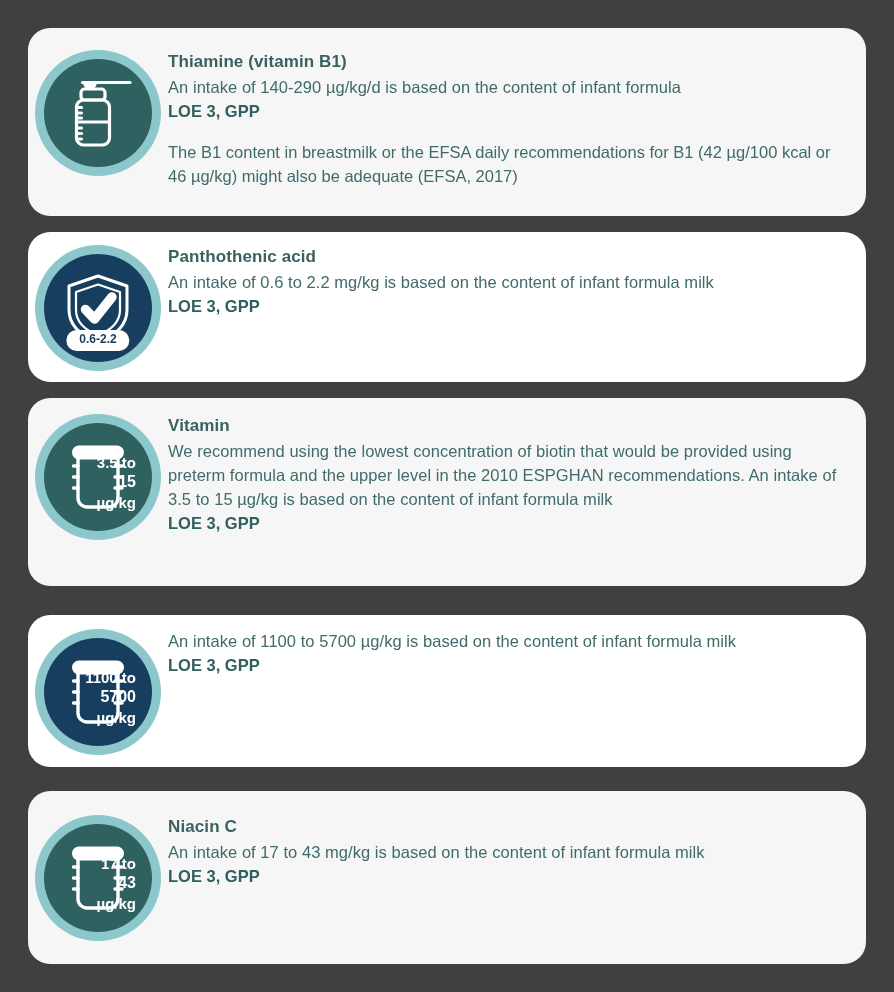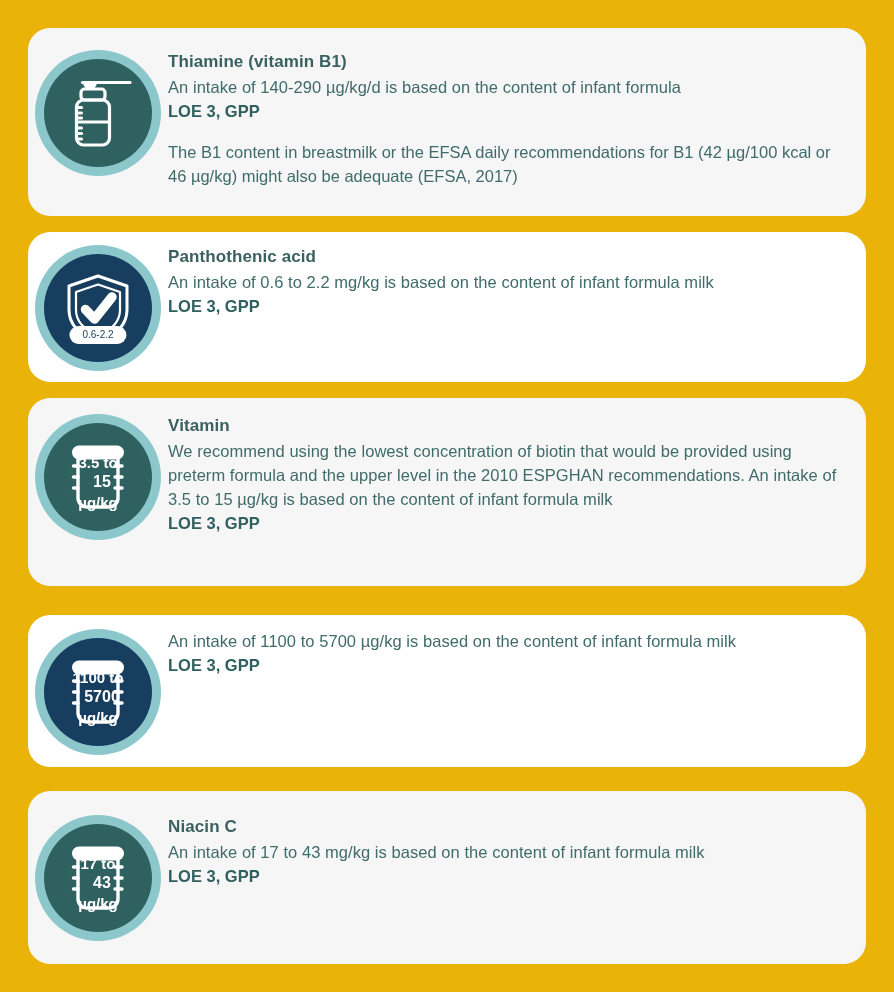--- a/index.html
+++ b/index.html
@@ -6,21 +6,21 @@
   html, body {
     width: 894px;
     height: 992px;
     background: #ffffff;
     font-family: "Liberation Sans", sans-serif;
   }
   .page {
     position: relative;
     width: 894px;
     height: 992px;
-    background: #eab308;
+    background: #404040;
     overflow: hidden;
   }
   .card {
     position: absolute;
     left: 28px;
     width: 838px;
     border-radius: 22px;
     display: flex;
     align-items: flex-start;
   }
@@ -65,42 +65,42 @@
     height: 108px;
     display: flex;
     align-items: center;
     justify-content: center;
   }
   .badge svg { display: block; overflow: visible; }
 
   
   .beaker-text {
     position: absolute;
-    left: 0; right: 0;
+    left: 0; right: 16px;
     top: 30px;
-    text-align: center;
+    text-align: right;
     color: #ffffff;
     font-weight: bold;
     line-height: 1.28;
     pointer-events: none;
   }
   .beaker-text .l1 { font-size: 15px; display: block; }
   .beaker-text .l2 { font-size: 16px; display: block; padding-left: 8px; }
   .beaker-text .l3 { font-size: 15px; display: block; }
 
   
   .pill {
     position: absolute;
     left: 50%;
     transform: translateX(-50%);
-    bottom: 27px;
+    bottom: 20px;
     background: #ffffff;
     color: #173e5f;
-    font-size: 10px;
-    font-weight: 400;
+    font-size: 12px;
+    font-weight: 700;
     padding: 3px 13px 4px;
     border-radius: 11px;
     white-space: nowrap;
     line-height: 1.15;
   }
 
   
   .content {
     flex: 1 1 auto;
     padding-right: 18px;

